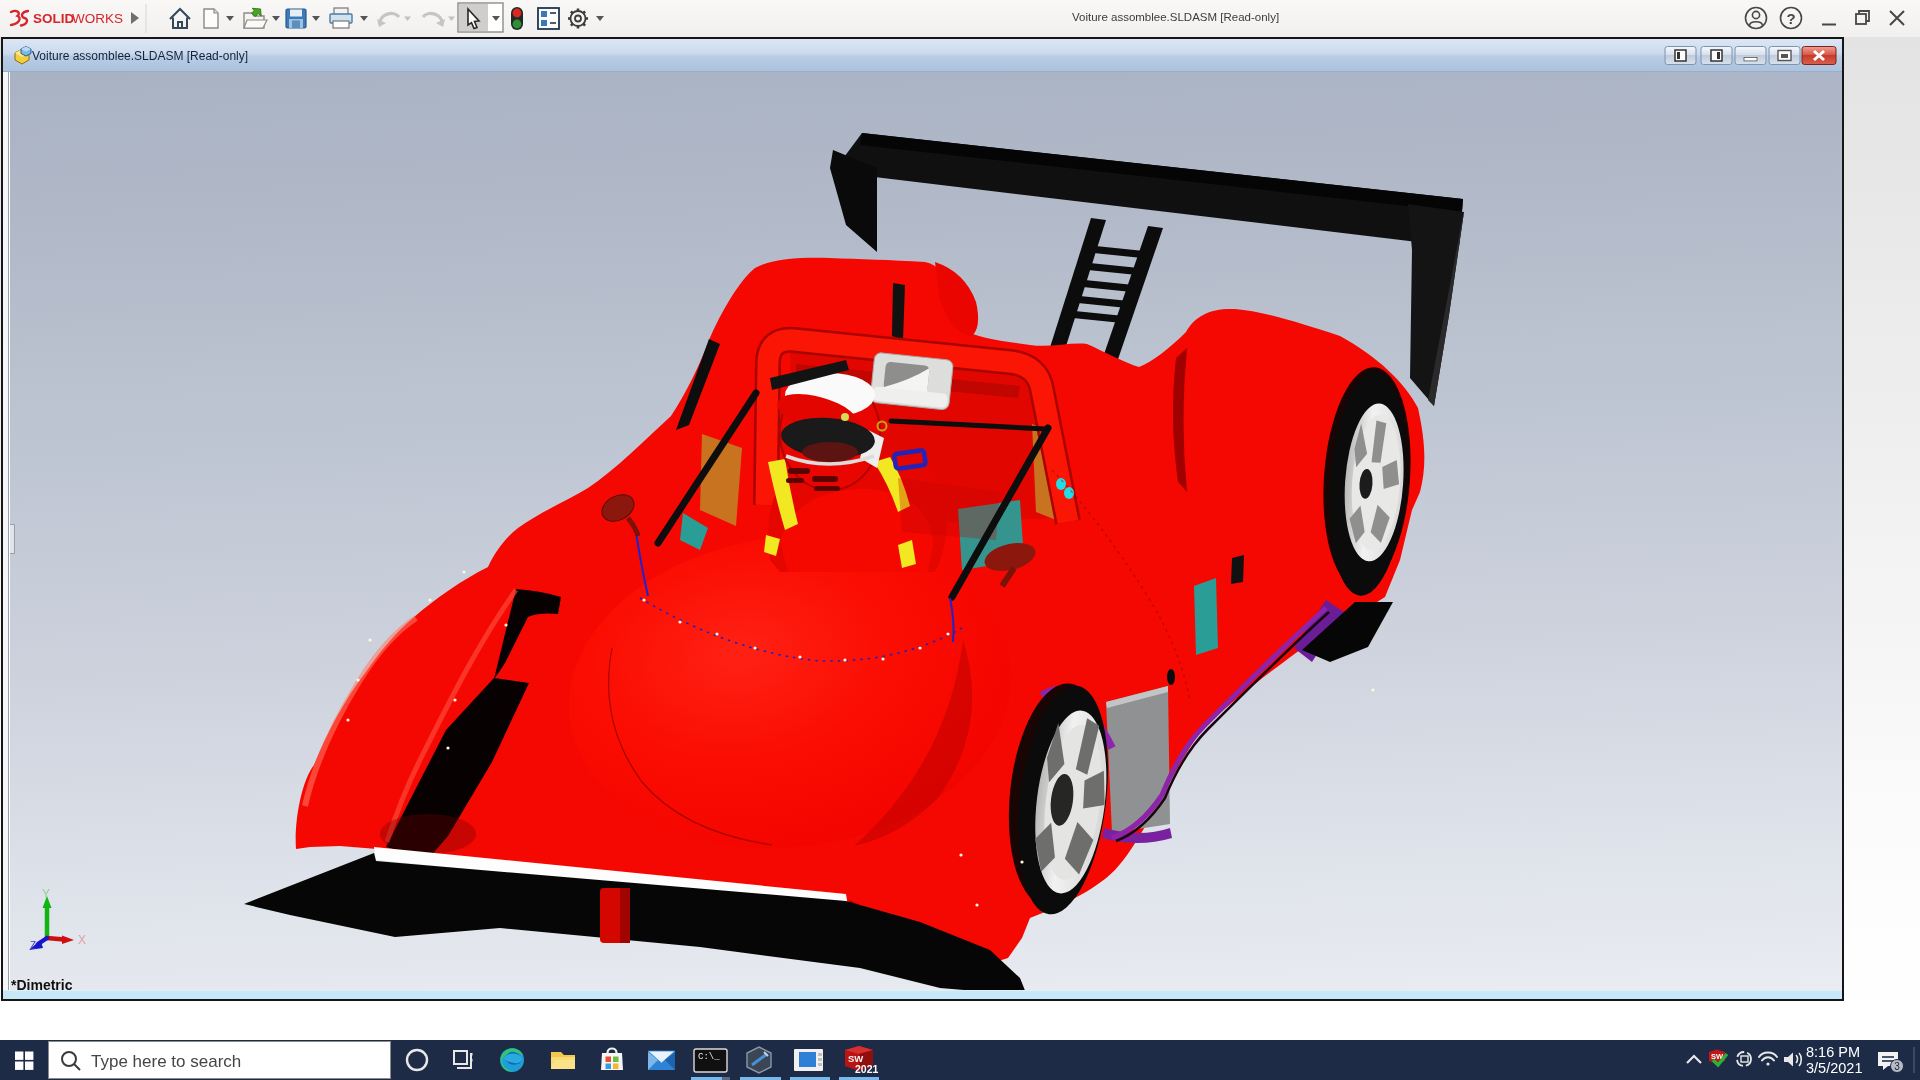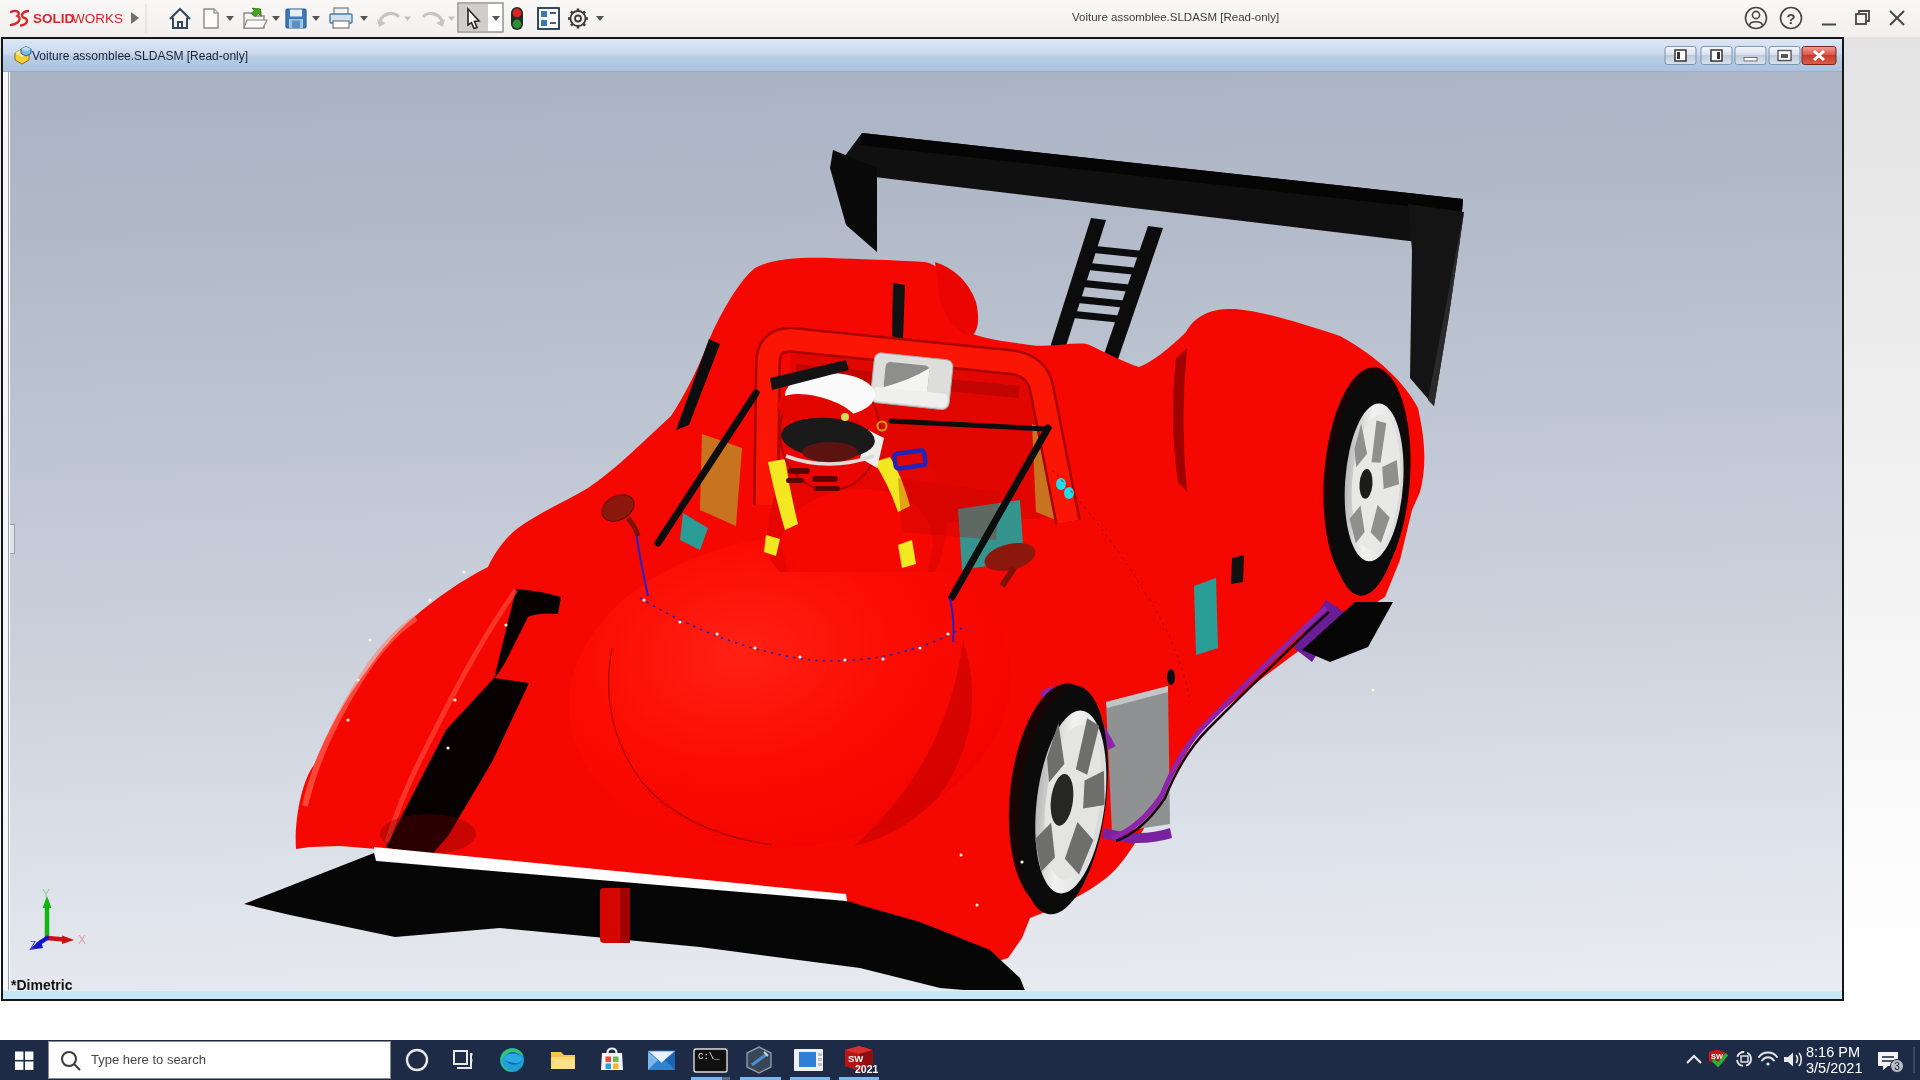--- a/index.html
+++ b/index.html
@@ -10,21 +10,21 @@
 #win{position:absolute;left:1px;top:37px;width:1843px;height:964px;border:2px solid #161616;background:#fff;}
 #wtitle{position:absolute;left:0;top:0;width:100%;height:33px;background:linear-gradient(#dce7f5,#cbdaee 45%,#b8cce4 55%,#acc2dd);border-bottom:1px solid #98aecb;}
 #viewfrt{position:absolute;left:0;top:33px;width:6px;height:927px;background:#f4f6f9;border-right:1px solid #9aa0a8;}
 #viewfrr{position:absolute;right:0;top:33px;width:5px;height:927px;background:#b8e5f6;}
 #viewfrb{position:absolute;left:0;bottom:0;width:100%;height:9px;background:#c6e8f7;border-top:1px solid #ddf0fa;}
 #viewport{position:absolute;left:7px;top:33px;width:1832px;height:918px;overflow:hidden;
  background:linear-gradient(178deg,#a9b2c3 0%,#b2bac9 18%,#bfc6d3 40%,#cdd2dd 62%,#dde1e9 82%,#e9ecf1 100%);}
 #carsvg{position:absolute;left:-10px;top:-72px;width:1920px;height:1080px;}
 #taskbar{position:absolute;left:0;top:1040px;width:1920px;height:40px;background:#1d2b47;}
 #search{position:absolute;left:48px;top:1041px;width:343px;height:38px;background:#fff;border:1px solid #8a8a8a;}
-#searchtext{position:absolute;left:42px;top:10px;font-size:13px;color:#454545;}
+#searchtext{position:absolute;left:42px;top:10px;font-size:17px;color:#454545;}
 #clock{position:absolute;right:44px;top:1044px;width:70px;text-align:left;color:#fff;font-size:14.5px;line-height:16px;}
 </style>
 </head>
 <body>
 
 <div id="titlebar">
   <svg width="1920" height="37" style="position:absolute;left:0;top:0">
 
     <g fill="none" stroke="#d6252b" stroke-width="2.4" stroke-linecap="round">
       <path d="M11,12 C17,9 21,13 17.5,16 C22,18 19,24 11,25"></path>

